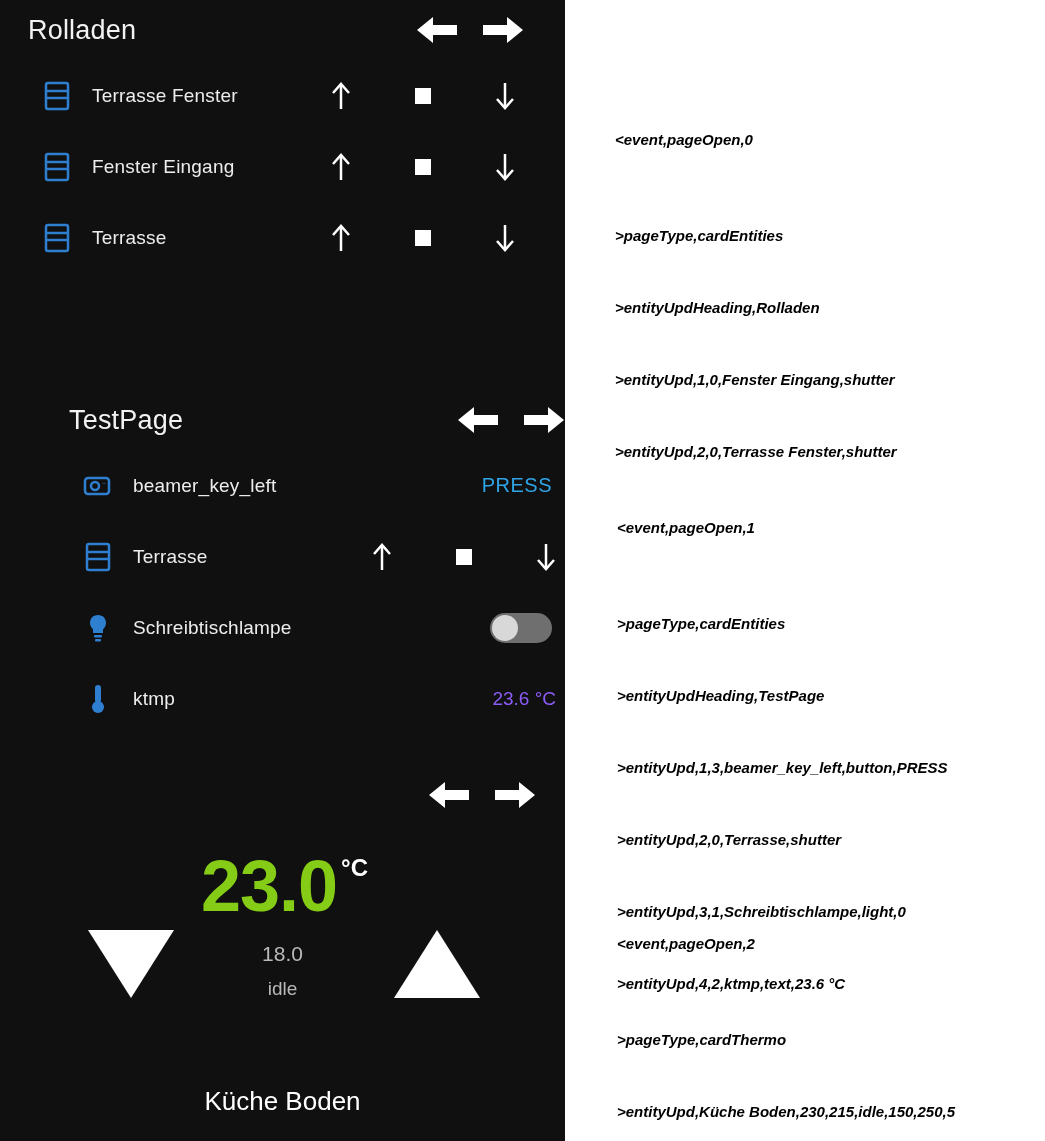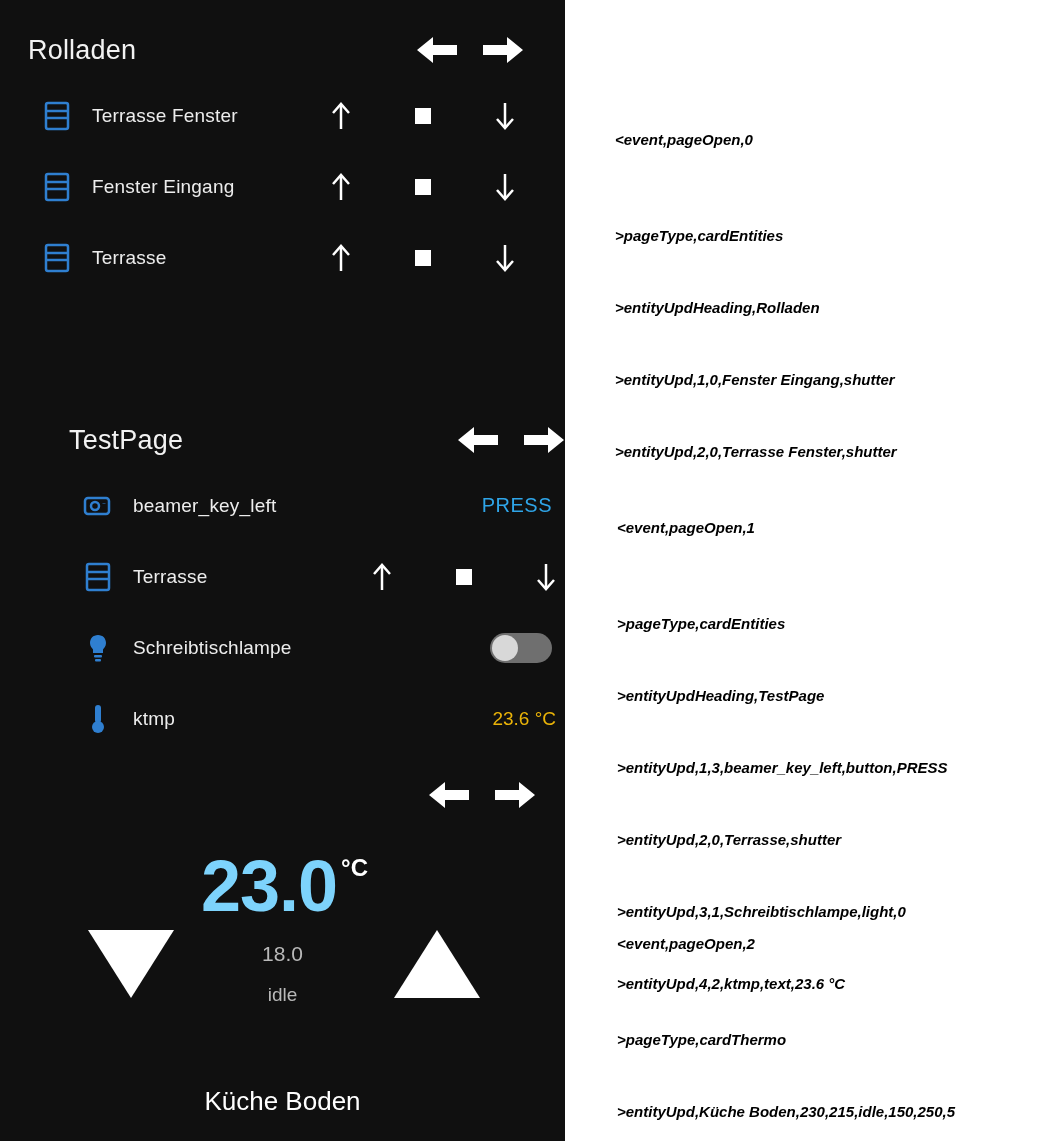--- a/index.html
+++ b/index.html
@@ -31,21 +31,20 @@
     height: 1141px;
     background: #ffffff;
     color: #000000;
   }
 
   
   .card {
     position: absolute;
     left: 0;
     width: 565px;
-    margin-top: 20px;
   }
   .card-header {
     display: flex;
     align-items: center;
     height: 60px;
     padding: 0 24px 0 28px;
     box-sizing: border-box;
   }
   .card-title {
     font-size: 27px;
@@ -128,21 +127,21 @@
     position: absolute;
     left: 2px;
     top: 2px;
     width: 26px;
     height: 26px;
     border-radius: 50%;
     background: #d8d8d8;
   }
   .text-value {
     font-size: 19px;
-    color: #eab308;
+    color: #8b5cf6;
     padding-right: 22px;
   }
 
   
   .thermo {
     position: absolute;
     left: 0;
     top: 770px;
     width: 565px;
     height: 371px;
@@ -161,21 +160,21 @@
   .thermo-center {
     position: absolute;
     left: 0;
     right: 0;
     top: 40px;
     text-align: center;
   }
   .temp-main {
     font-size: 72px;
     font-weight: bold;
-    color: #7dd3fc;
+    color: #84cc16;
     letter-spacing: -1px;
     line-height: 1;
     display: inline-block;
   }
   .temp-unit {
     font-size: 24px;
     color: #ffffff;
     vertical-align: top;
     position: relative;
     top: 4px;
@@ -183,21 +182,21 @@
     font-weight: bold;
   }
   .temp-target {
     font-size: 21px;
     color: #b9b9b9;
     margin-top: 20px;
   }
   .temp-state {
     font-size: 19px;
     color: #b9b9b9;
-    margin-top: 18px;
+    margin-top: 12px;
   }
   .tri-down {
     position: absolute;
     left: 88px;
     top: 120px;
     width: 0;
     height: 0;
     border-left: 43px solid transparent;
     border-right: 43px solid transparent;
     border-top: 68px solid #ffffff;

